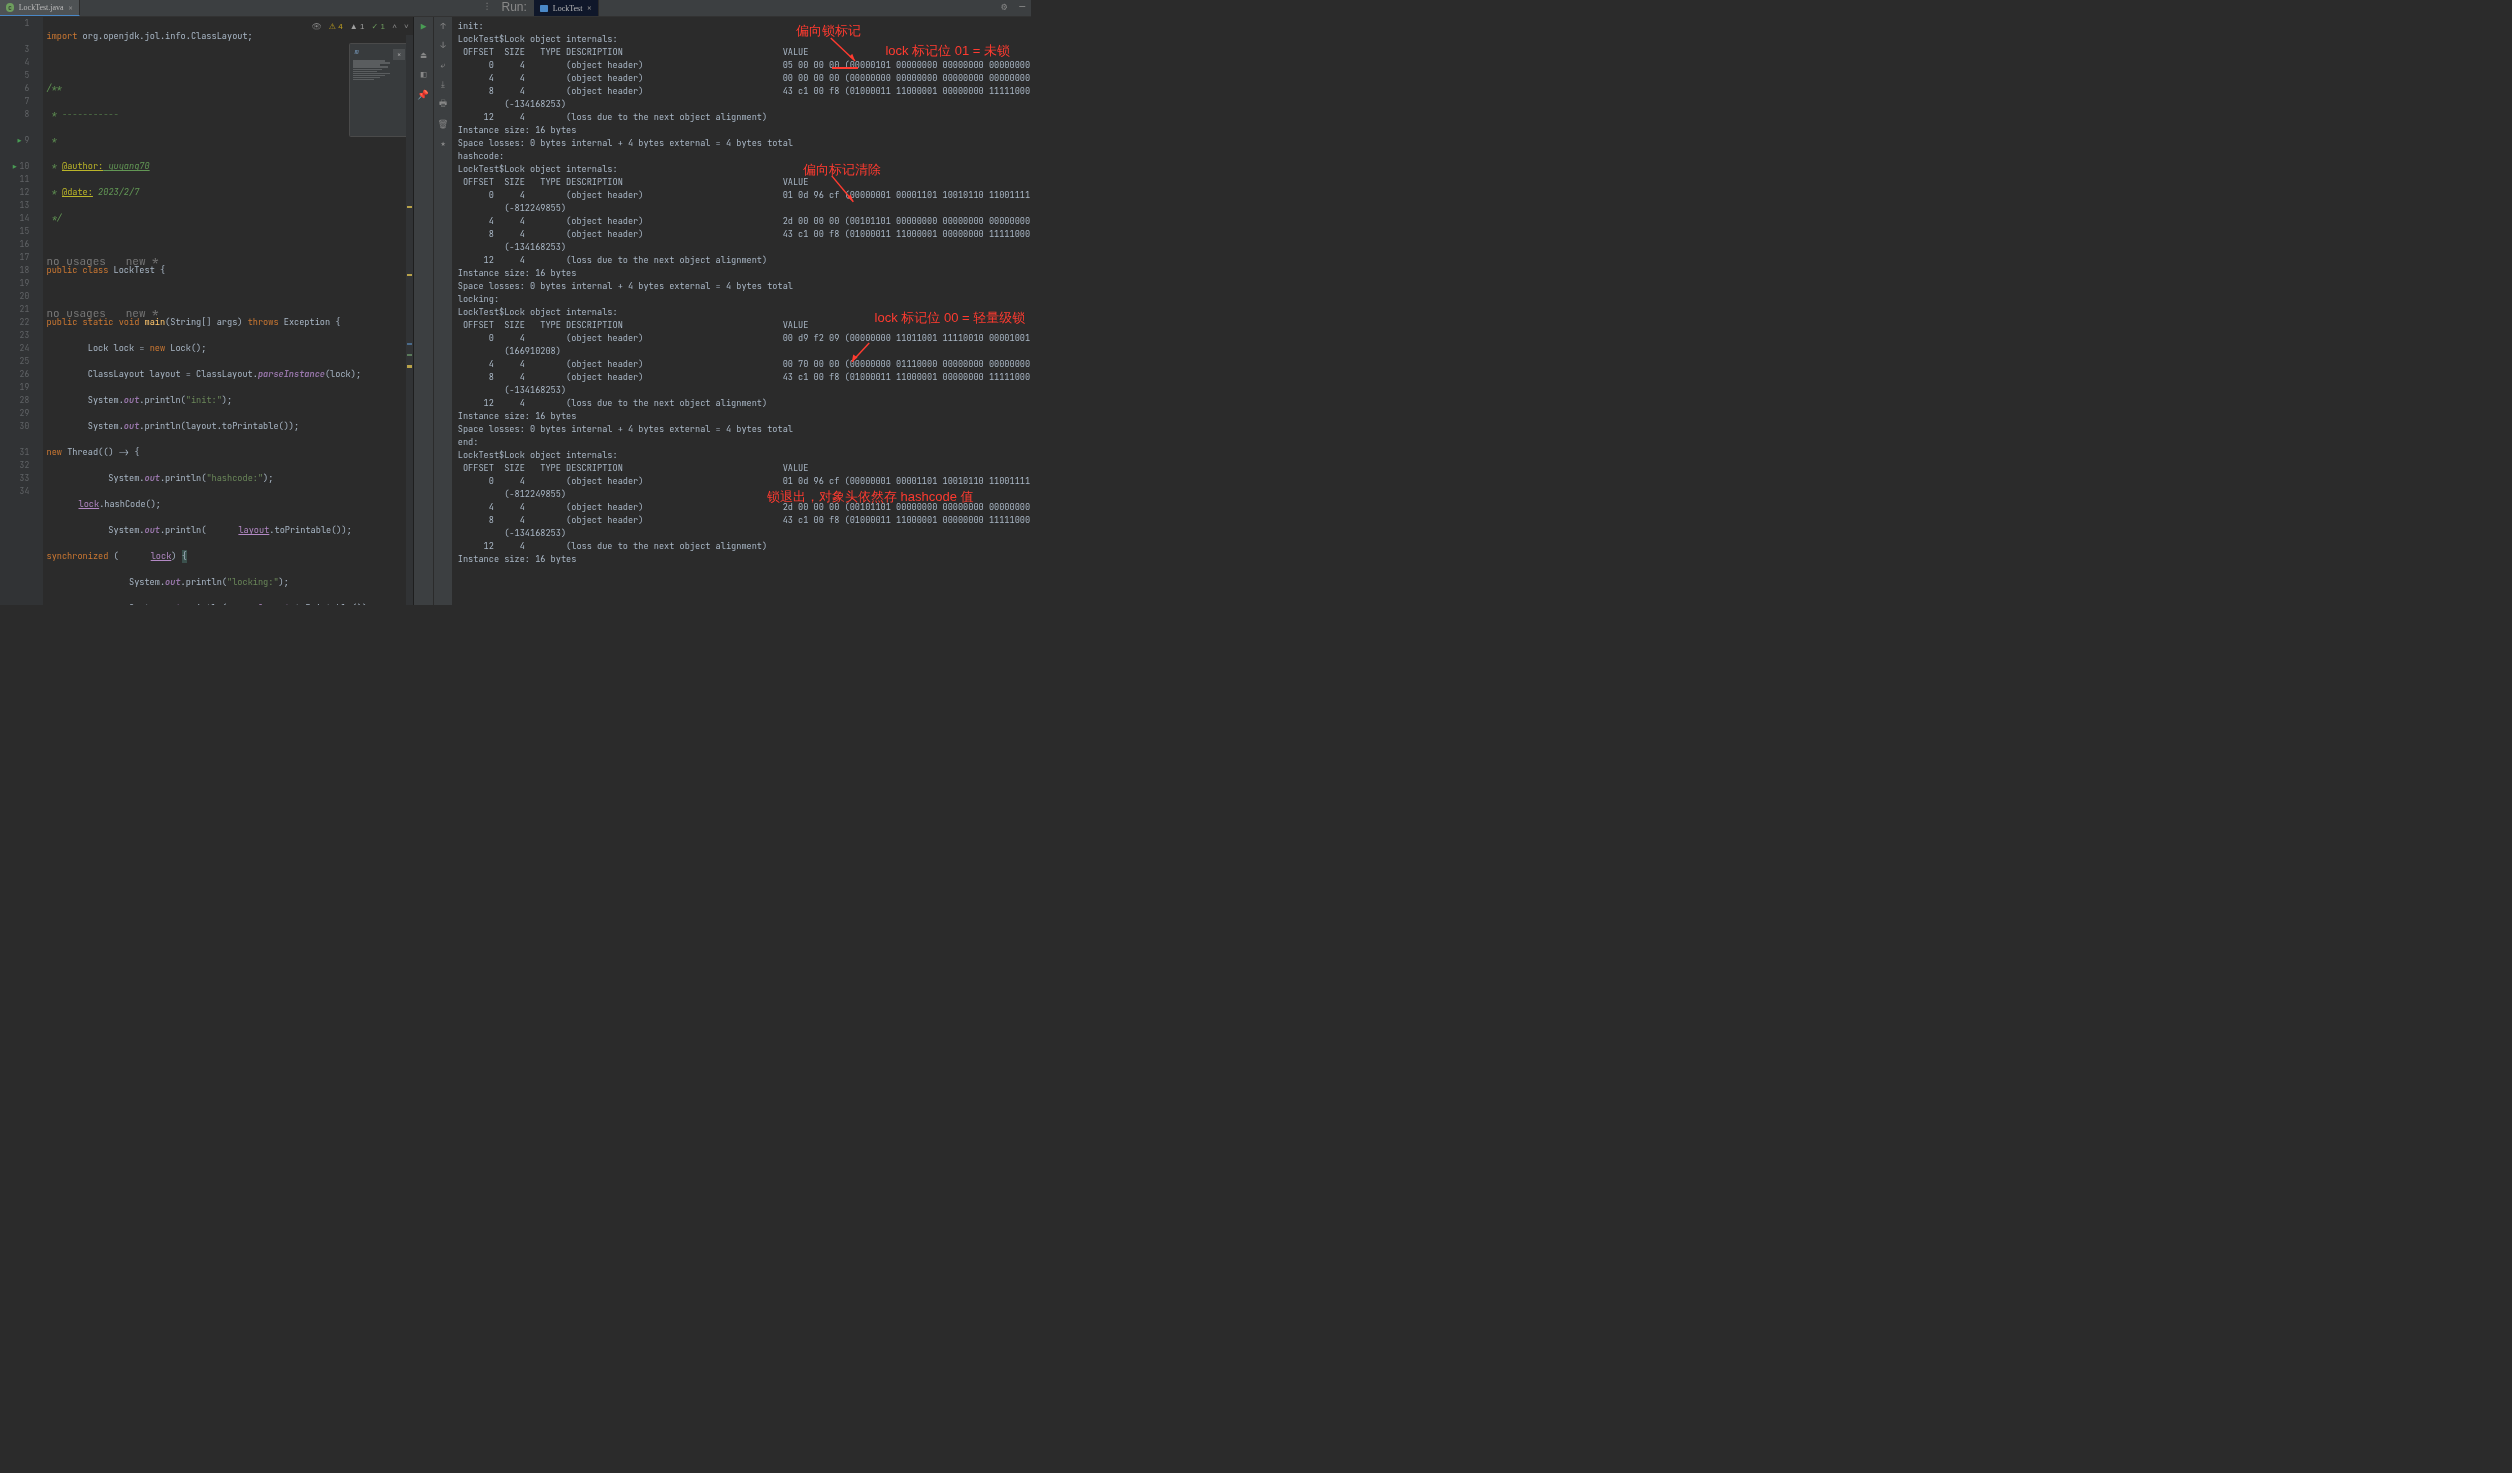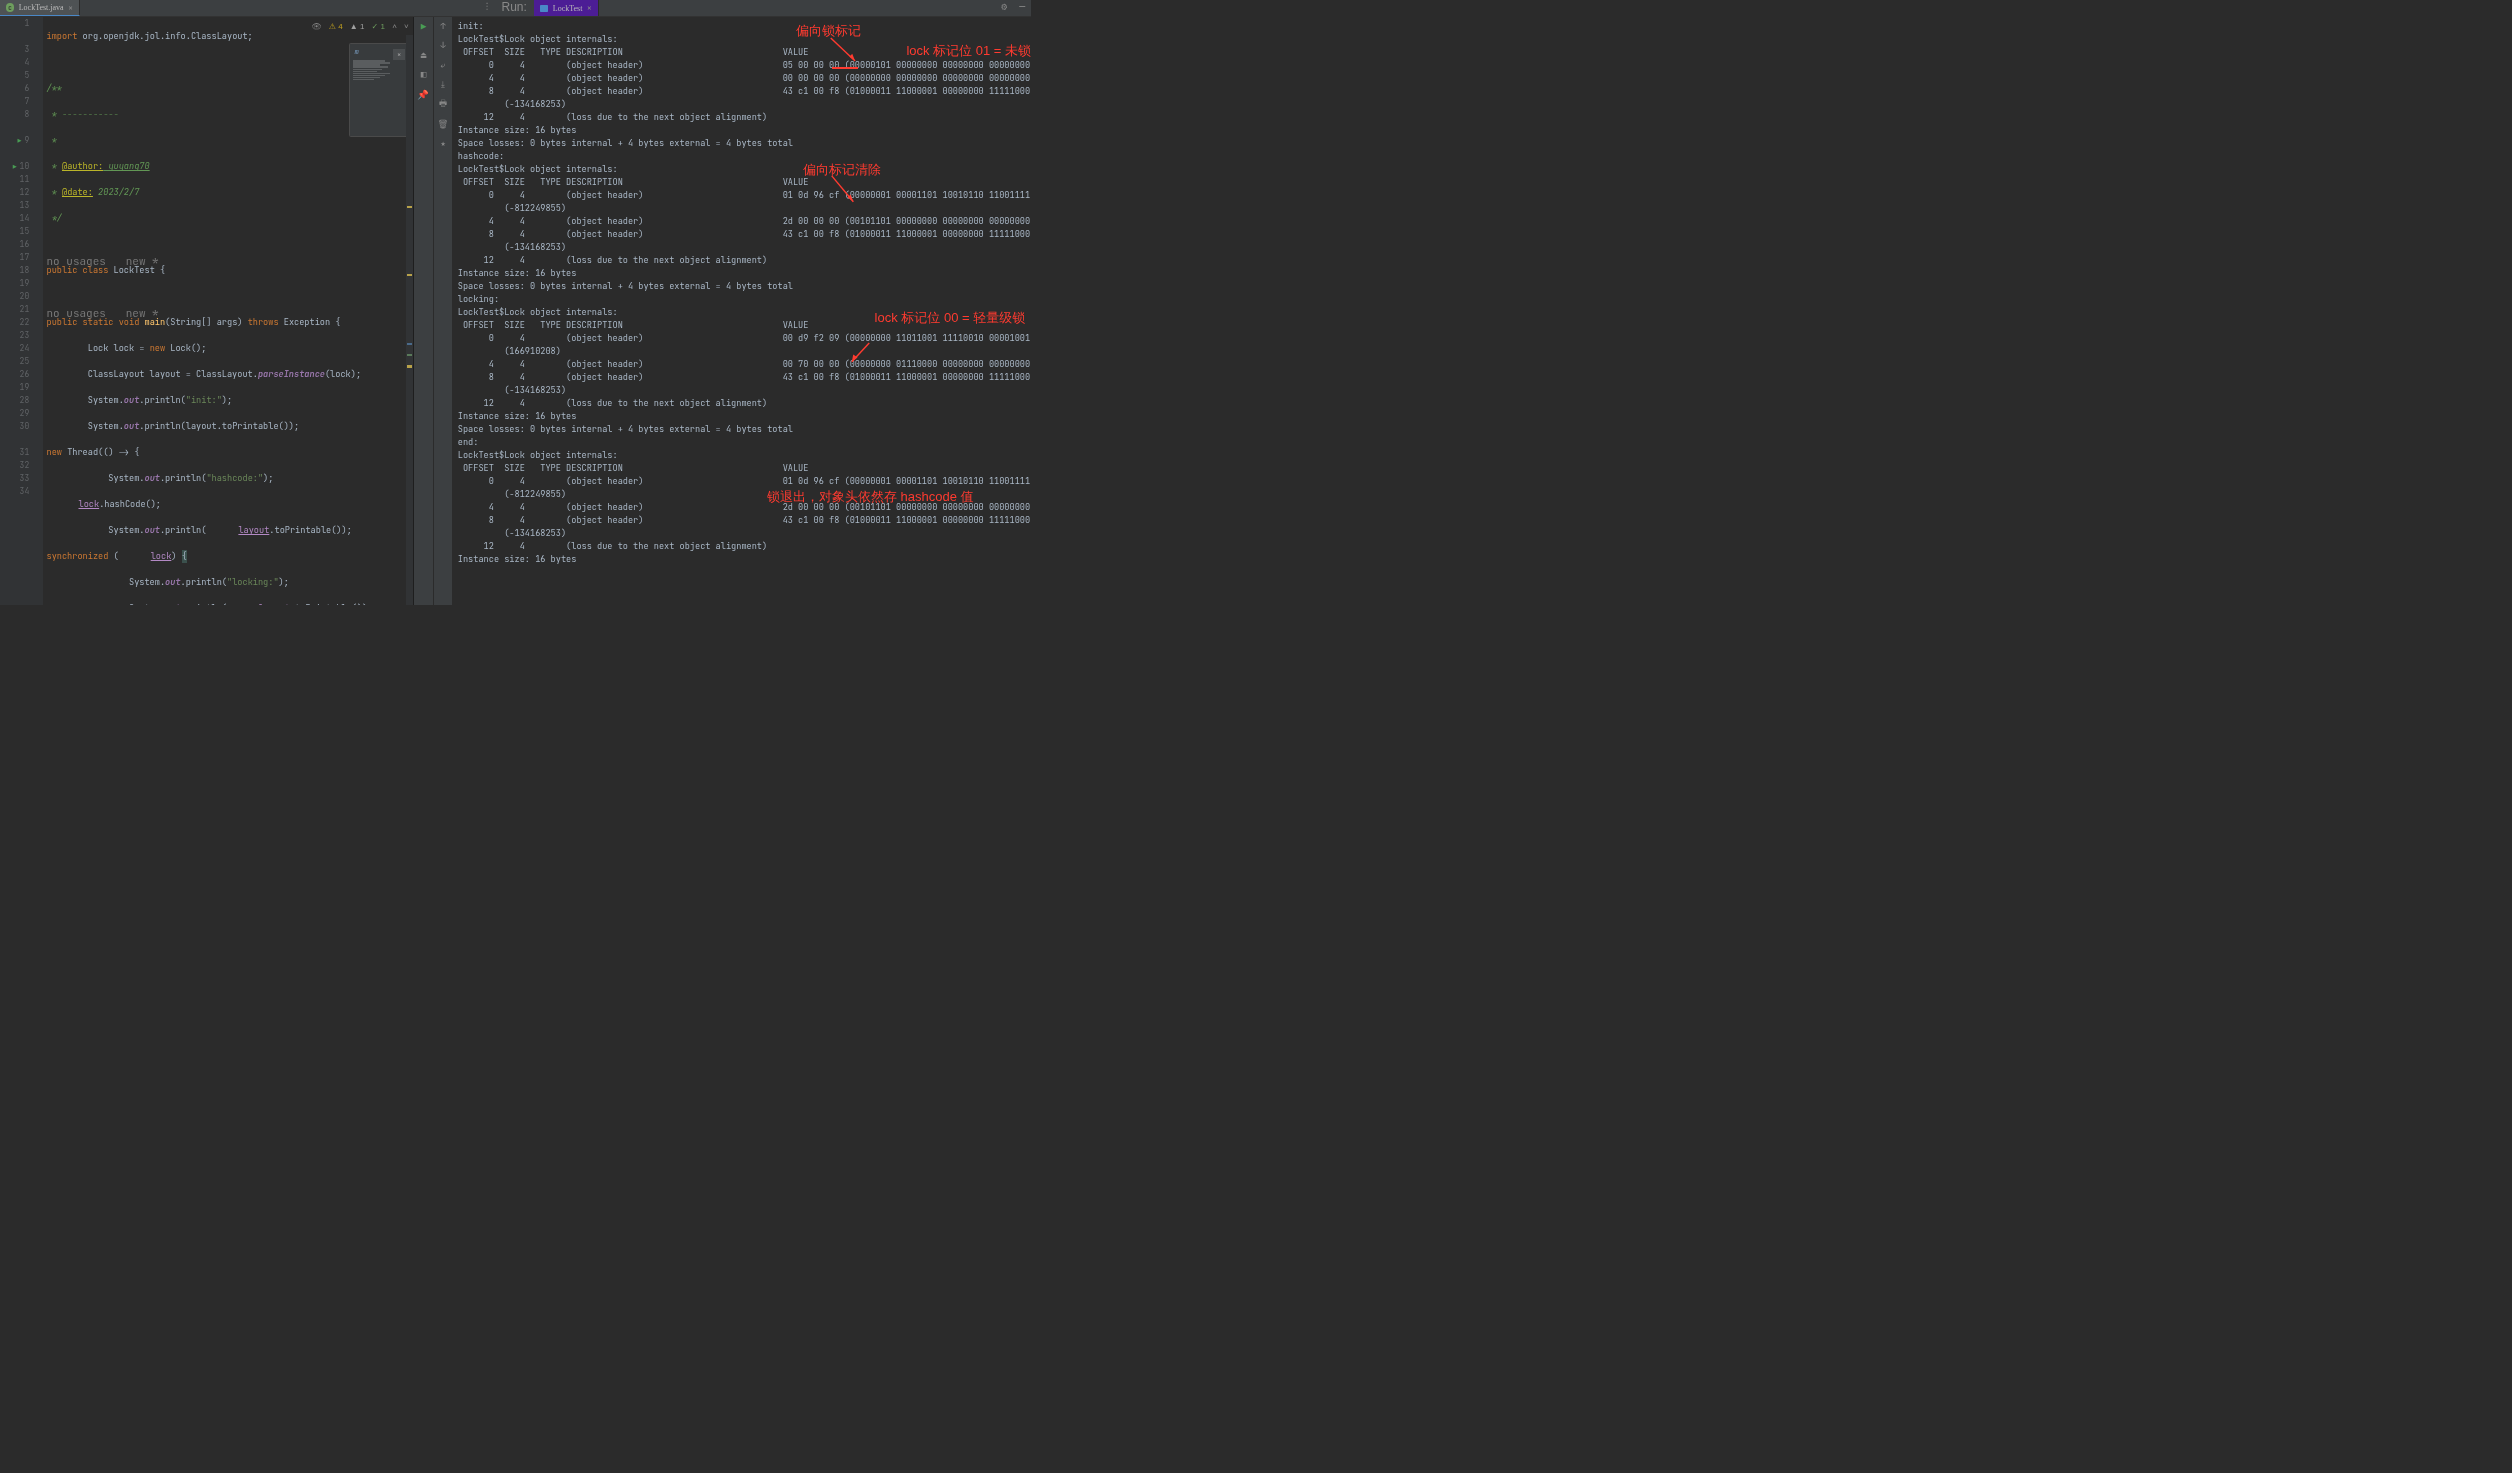--- a/index.html
+++ b/index.html
@@ -25,21 +25,21 @@
   display: flex;
   align-items: center;
   padding: 0 5.8px;
   gap: 4.3px;
   font-size: 8px;
   color: #bbbbbb;
   border-right: 0.7px solid #2b2b2b;
   cursor: pointer;
 }
 .tab.active { background: #4e5254; border-bottom: 1.4px solid #4a88c7; }
-.tab.run-tab { margin-left: 2.9px; background: #4c1d95; }
+.tab.run-tab { margin-left: 2.9px; background: #0f172a; }
 .tab-spacer { flex: 1; }
 .tab-icon-circle {
   width: 8.6px; height: 8.6px; border-radius: 50%; background: #6e9e5e;
   display: inline-flex; align-items: center; justify-content: center;
   color: #2b2b2b; font-size: 5.8px; font-weight: bold;
 }
 .tab-close { color: #888; font-size: 8.6px; cursor: pointer; }
 .tab-label { font-family: Liberation Serif, serif; }
 .gear, .minus { color: #888; padding: 0 5.8px; cursor: pointer; font-size: 10px; }
 .run-label { color: #888; padding: 0 4.3px; font-family: sans-serif; font-size: 12px; }
@@ -337,21 +337,21 @@
       <span>↓</span>
       <span>⤶</span>
       <span>⤓</span>
       <span>🖶</span>
       <span>🗑</span>
       <span>★</span>
     </div>
     <div class="console" id="console"><div>init:</div><div>LockTest$Lock object internals:</div><div> OFFSET  SIZE   TYPE DESCRIPTION                               VALUE</div><div>      0     4        (object header)                           05 00 00 00 (00000101 00000000 00000000 00000000) (5)</div><div>      4     4        (object header)                           00 00 00 00 (00000000 00000000 00000000 00000000) (0)</div><div>      8     4        (object header)                           43 c1 00 f8 (01000011 11000001 00000000 11111000)</div><div>         (-134168253)</div><div>     12     4        (loss due to the next object alignment)</div><div>Instance size: 16 bytes</div><div>Space losses: 0 bytes internal + 4 bytes external = 4 bytes total</div><div></div><div>hashcode:</div><div>LockTest$Lock object internals:</div><div> OFFSET  SIZE   TYPE DESCRIPTION                               VALUE</div><div>      0     4        (object header)                           01 0d 96 cf (00000001 00001101 10010110 11001111)</div><div>         (-812249855)</div><div>      4     4        (object header)                           2d 00 00 00 (00101101 00000000 00000000 00000000) (45)</div><div>      8     4        (object header)                           43 c1 00 f8 (01000011 11000001 00000000 11111000)</div><div>         (-134168253)</div><div>     12     4        (loss due to the next object alignment)</div><div>Instance size: 16 bytes</div><div>Space losses: 0 bytes internal + 4 bytes external = 4 bytes total</div><div></div><div>locking:</div><div>LockTest$Lock object internals:</div><div> OFFSET  SIZE   TYPE DESCRIPTION                               VALUE</div><div>      0     4        (object header)                           00 d9 f2 09 (00000000 11011001 11110010 00001001)</div><div>         (166910208)</div><div>      4     4        (object header)                           00 70 00 00 (00000000 01110000 00000000 00000000) (28672)</div><div>      8     4        (object header)                           43 c1 00 f8 (01000011 11000001 00000000 11111000)</div><div>         (-134168253)</div><div>     12     4        (loss due to the next object alignment)</div><div>Instance size: 16 bytes</div><div>Space losses: 0 bytes internal + 4 bytes external = 4 bytes total</div><div></div><div>end:</div><div>LockTest$Lock object internals:</div><div> OFFSET  SIZE   TYPE DESCRIPTION                               VALUE</div><div>      0     4        (object header)                           01 0d 96 cf (00000001 00001101 10010110 11001111)</div><div>         (-812249855)</div><div>      4     4        (object header)                           2d 00 00 00 (00101101 00000000 00000000 00000000) (45)</div><div>      8     4        (object header)                           43 c1 00 f8 (01000011 11000001 00000000 11111000)</div><div>         (-134168253)</div><div>     12     4        (loss due to the next object alignment)</div><div>Instance size: 16 bytes</div></div>
 
     <div class="anno" style="top:4.3px; left:382px">偏向锁标记</div>
-    <div class="anno" style="top:24.5px; right:0">lock 标记位 01 = 未锁</div>
+    <div class="anno" style="top:24.5px; right:21px">lock 标记位 01 = 未锁</div>
     <div class="anno" style="top:144px; left:389px">偏向标记清除</div>
     <div class="anno" style="top:292px; right:5.8px">lock 标记位 00 = 轻量级锁</div>
     <div class="anno" style="top:471px; left:353px">锁退出，对象头依然存 hashcode 值</div>
 
     <svg class="arrow arrow-svg" style="top:17.3px; left:411px" width="43" height="32" viewBox="0 0 60 44">
       <path d="M8,4 L42,36"></path>
         <polygon points="42,36 34,30 38,26"></polygon>
     </svg>
     <svg class="arrow arrow-svg" style="top:156px; left:412px" width="36" height="36" viewBox="0 0 50 50">
       <path d="M8,4 L38,40"></path>

